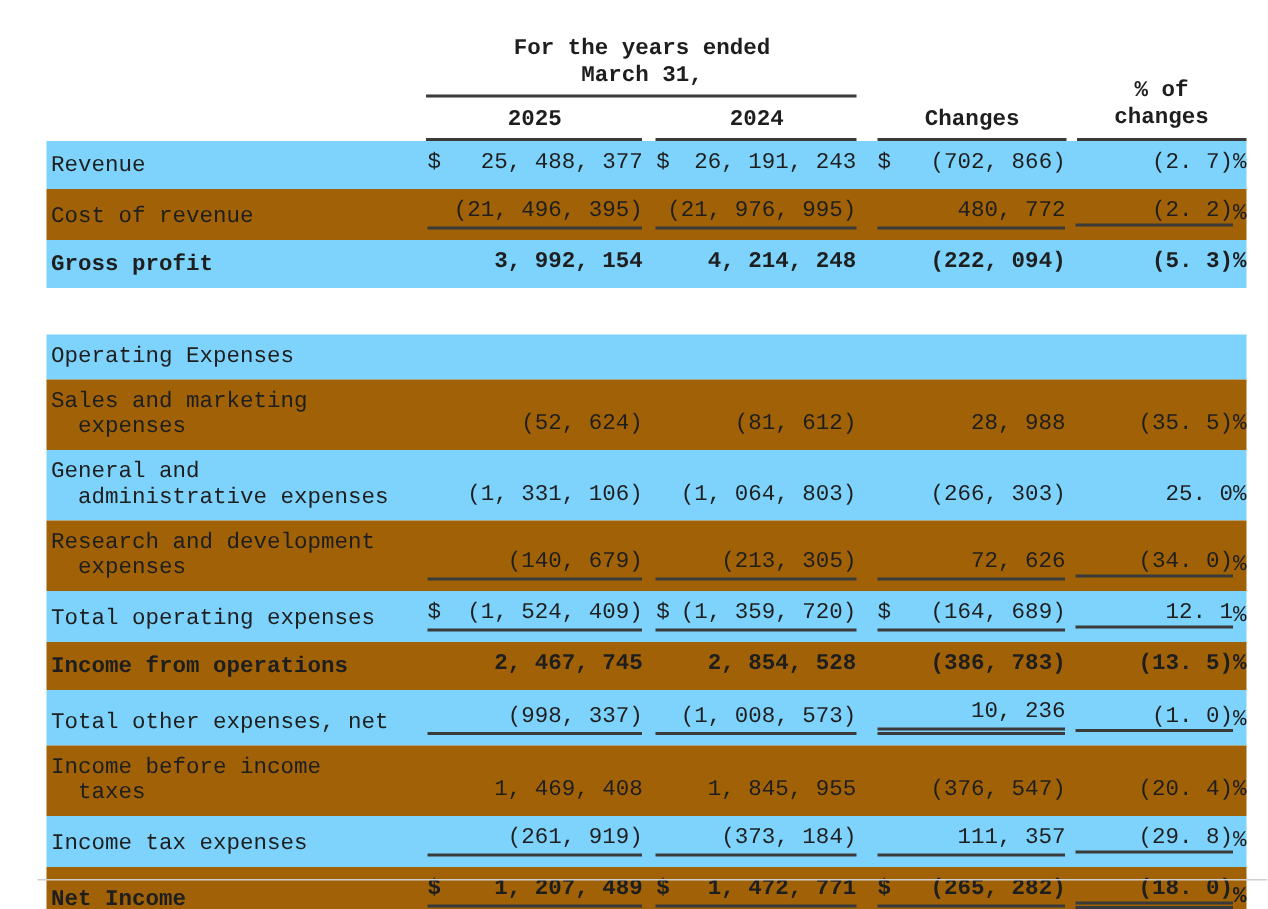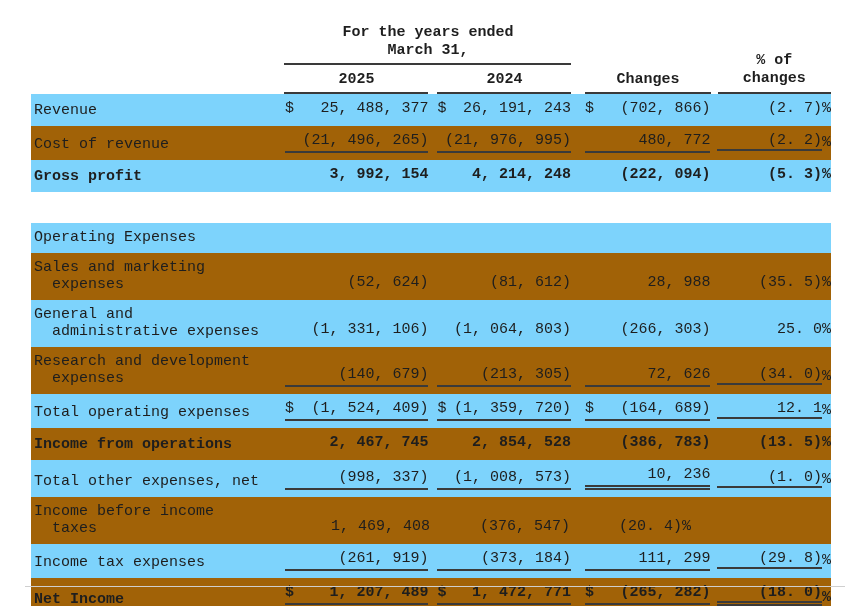--- a/index.html
+++ b/index.html
@@ -111,21 +111,21 @@
       <span class="psign">%</span>
     </div>
   </div>
         <div class="row bg-white">
     <div class="cell c-label">
       <span class="l1">Cost of revenue</span>
 
     </div>
     <div class="cell c-2025 num ul-s">
       <span class="cur"></span>
-      <span class="val">(21, 496, 265)</span>
+      <span class="val">(21, 496, 395)</span>
     </div>
     <div class="cell c-2024 num ul-s">
       <span class="cur"></span>
       <span class="val">(21, 976, 995)</span>
     </div>
     <div class="cell c-chg num ul-s">
       <span class="cur"></span>
       <span class="val">480, 772</span>
     </div>
     <div class="cell c-pct num">
@@ -312,20 +312,24 @@
   </div>
         <div class="row bg-white">
     <div class="cell c-label">
       <span class="l1">Income before income</span>
       <span class="l2">taxes</span>
     </div>
     <div class="cell c-2025 num">
       <span class="cur"></span>
       <span class="val">1, 469, 408</span>
     </div>
+    <div class="cell c-2024 num">
+      <span class="cur"></span>
+      <span class="val">1, 845, 955</span>
+    </div>
     <div class="cell c-chg num">
       <span class="cur"></span>
       <span class="val">(376, 547)</span>
     </div>
     <div class="cell c-pct num">
       <span class="ulwrap"><span class="val">(20. 4)</span></span>
       <span class="psign">%</span>
     </div>
   </div>
         <div class="row bg-blue">
@@ -336,21 +340,21 @@
     <div class="cell c-2025 num ul-s">
       <span class="cur"></span>
       <span class="val">(261, 919)</span>
     </div>
     <div class="cell c-2024 num ul-s">
       <span class="cur"></span>
       <span class="val">(373, 184)</span>
     </div>
     <div class="cell c-chg num ul-s">
       <span class="cur"></span>
-      <span class="val">111, 299</span>
+      <span class="val">111, 357</span>
     </div>
     <div class="cell c-pct num">
       <span class="ulwrap ul-s"><span class="val">(29. 8)</span></span>
       <span class="psign">%</span>
     </div>
   </div>
         <div class="row bg-white bold">
     <div class="cell c-label">
       <span class="l1">Net Income</span>
 

